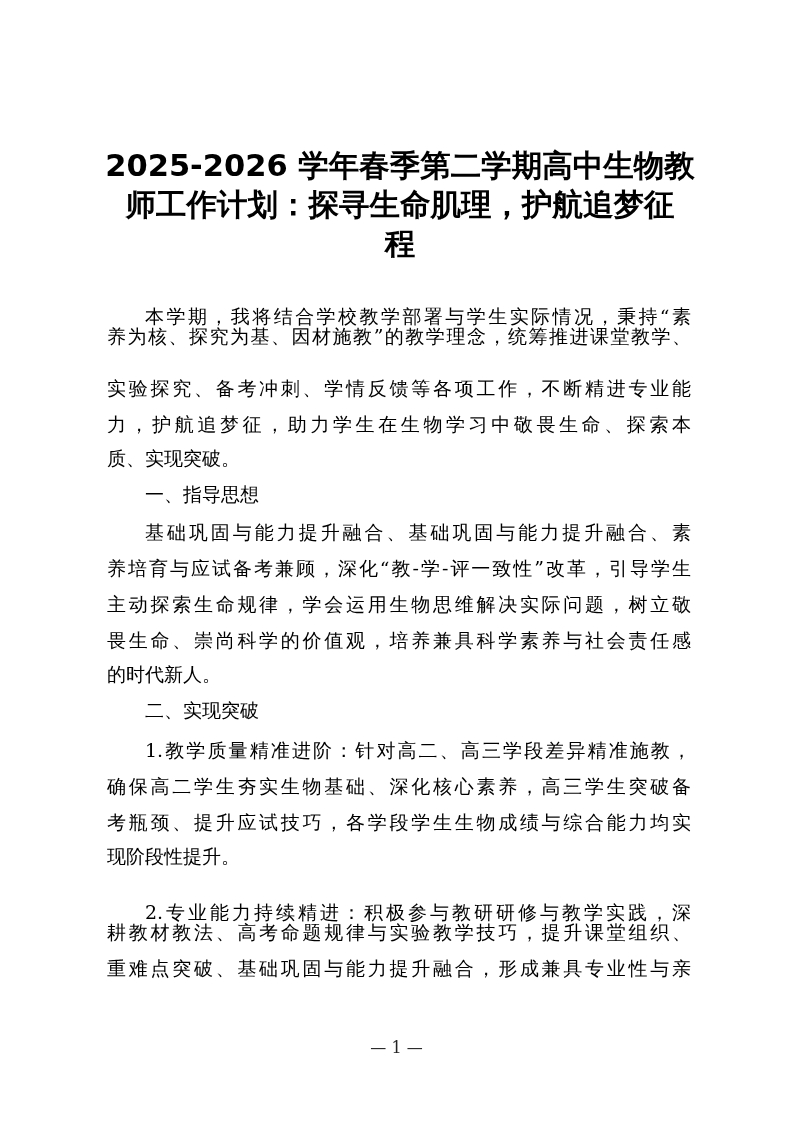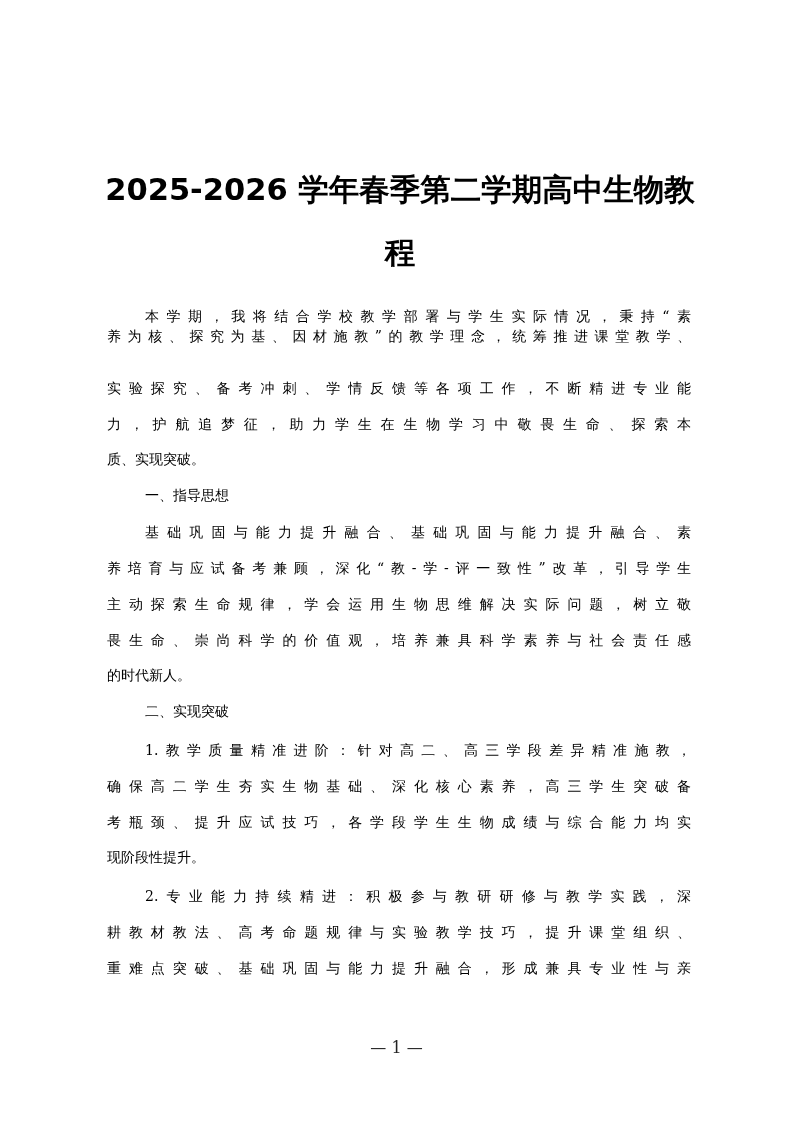--- a/index.html
+++ b/index.html
@@ -1,30 +1,31 @@
 <!DOCTYPE html>
 <html><head>
 <meta charset="utf-8">
 <style>
   html, body { margin: 0; padding: 0; background: #ffffff; }
   body { width: 793px; height: 1122px; position: relative; overflow: hidden; font-family: "DejaVu Serif", "Liberation Serif", serif; color: #000; }
   .title { position: absolute; left: 100px; width: 600px; top: 146px; text-align: center; font-family: "DejaVu Sans", "Liberation Sans", sans-serif; font-weight: bold; font-size: 30.5px; line-height: 39px; letter-spacing: 0px; }
-  .title .tl { display: block; white-space: nowrap; margin-top: 24px; }
+  .title .tl { display: block; white-space: nowrap; }
   .body { position: absolute; left: 107px; width: 584px; top: 300px; }
-  .line { position: absolute; left: 0; width: 584px; white-space: nowrap; font-size: 14px; height: 32px; line-height: 32px; text-align: justify; text-align-last: justify; }
+  .line { position: absolute; left: 0; width: 584px; white-space: nowrap; font-size: 19px; height: 32px; line-height: 32px; text-align: justify; text-align-last: justify; }
   .line.last { text-align-last: left; font-family: Liberation Mono, monospace; }
   .line.indent { left: 38px; width: 546px; }
   .heading { font-family: "DejaVu Sans", "Liberation Sans", sans-serif; }
   .footer { position: absolute; left: 0; width: 793px; top: 1038px; text-align: center; font-size: 16px; color: #222; }
 </style>
 </head>
 <body>
 
 <div class="title">
   <span class="tl">2025-2026 学年春季第二学期高中生物教</span>
+  <span class="tl">师工作计划：探寻生命肌理，护航追梦征</span>
   <span class="tl">程</span>
 </div>
 
 <div class="body">
 
   <div class="line indent" style="top:0px">本学期，我将结合学校教学部署与学生实际情况，秉持“素</div>
   <div class="line" style="top:20px">养为核、探究为基、因材施教”的教学理念，统筹推进课堂教学、</div>
   <div class="line" style="top:72px">实验探究、备考冲刺、学情反馈等各项工作，不断精进专业能</div>
   <div class="line" style="top:108px">力，护航追梦征，助力学生在生物学习中敬畏生命、探索本</div>
   <div class="line last" style="top:144px">质、实现突破。</div>
@@ -35,18 +36,18 @@
   <div class="line" style="top:288px">主动探索生命规律，学会运用生物思维解决实际问题，树立敬</div>
   <div class="line" style="top:324px">畏生命、崇尚科学的价值观，培养兼具科学素养与社会责任感</div>
   <div class="line last" style="top:360px">的时代新人。</div>
 
   <div class="line indent last heading" style="top:396px">二、实现突破</div>
   <div class="line indent" style="top:434px">1.教学质量精准进阶：针对高二、高三学段差异精准施教，</div>
   <div class="line" style="top:470px">确保高二学生夯实生物基础、深化核心素养，高三学生突破备</div>
   <div class="line" style="top:506px">考瓶颈、提升应试技巧，各学段学生生物成绩与综合能力均实</div>
   <div class="line last" style="top:542px">现阶段性提升。</div>
 
-  <div class="line indent" style="top:580px">2.专业能力持续精进：积极参与教研研修与教学实践，深</div>
+  <div class="line indent" style="top:596px">2.专业能力持续精进：积极参与教研研修与教学实践，深</div>
   <div class="line" style="top:616px">耕教材教法、高考命题规律与实验教学技巧，提升课堂组织、</div>
   <div class="line" style="top:652px">重难点突破、基础巩固与能力提升融合，形成兼具专业性与亲</div>
 </div>
 
 <div class="footer">— 1 —</div>
 
 </body></html>

